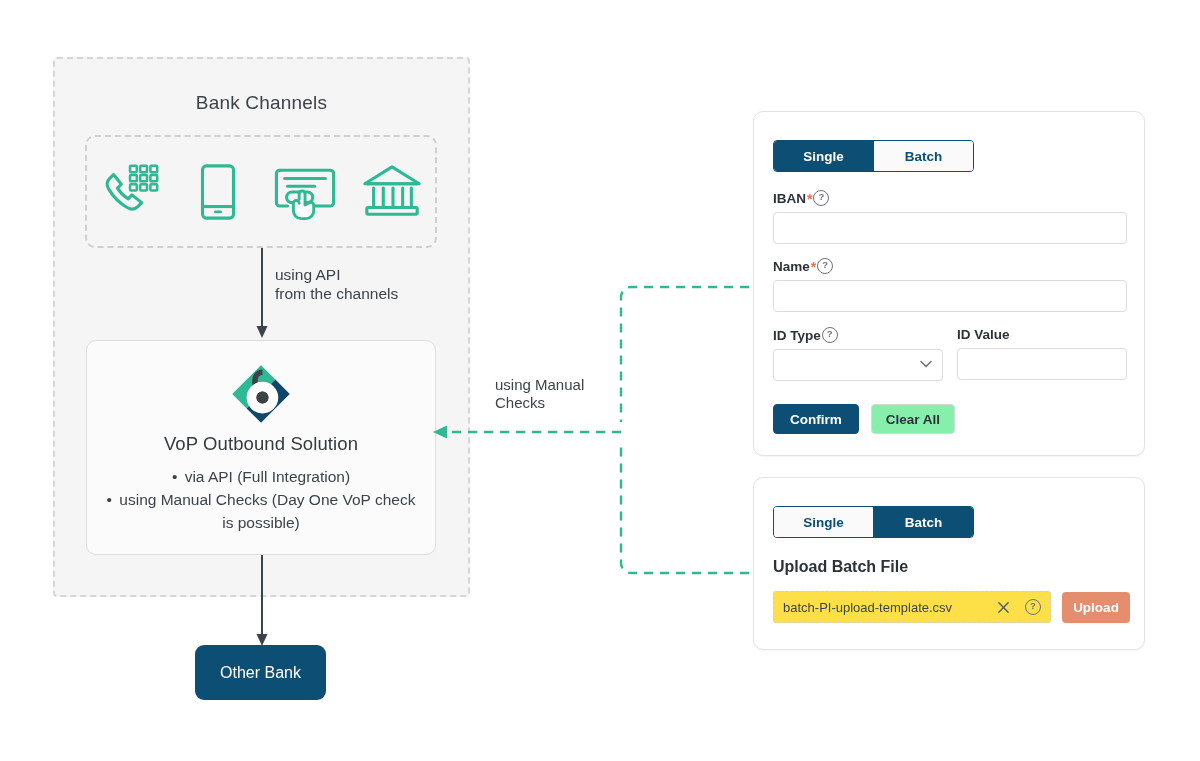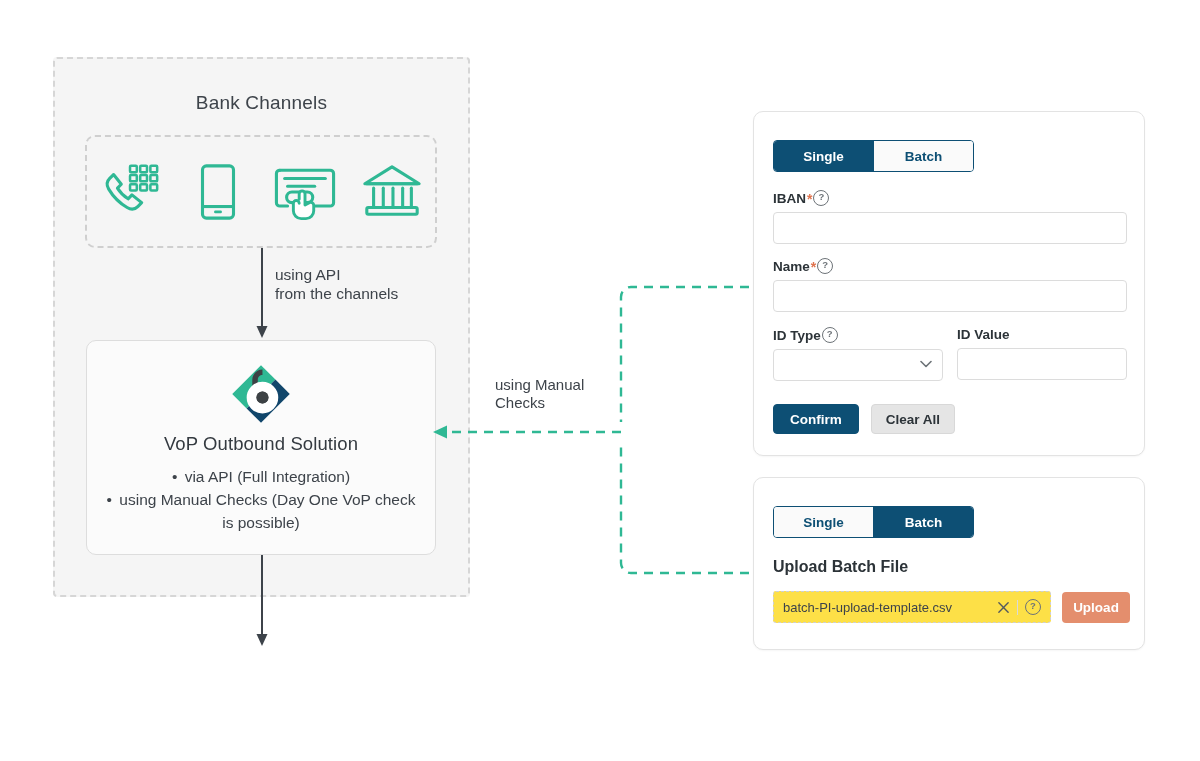--- a/index.html
+++ b/index.html
@@ -133,21 +133,21 @@
     pointer-events:none;
   }
 
   .btnrow{position:absolute;left:19px;top:292px;display:flex;gap:12px;}
   .btn{
     font-family:"Liberation Sans", sans-serif;
     font-size:13.5px;font-weight:700;border-radius:4px;cursor:pointer;
     height:30px;display:flex;align-items:center;justify-content:center;
   }
   .btn-primary{background:#0d4f74;color:#fff;border:1px solid #0d4f74;padding:0 16px;}
-  .btn-ghost{background:#e5e5e5;color:#2c3338;border:1px solid #d8d8d8;padding:4px 14px;}
+  .btn-ghost{background:#86efac;color:#2c3338;border:1px solid #d8d8d8;padding:4px 14px;}
 
   .upload-title{
     position:absolute;left:19px;top:80px;
     font-size:16px;font-weight:700;color:#2c3338;
   }
   .file-row{position:absolute;left:19px;top:113px;display:flex;align-items:center;gap:11px;}
   .file-box{
     width:278px;height:32px;box-sizing:border-box;
     border:1px dashed #cfcfcf;border-radius:3px;background:#fde047;
     display:flex;align-items:center;padding:0 9px;
@@ -254,20 +254,21 @@
         <span>using Manual Checks (Day One VoP check is possible)</span>
       </li>
     </ul>
   </div>
 
   <svg class="arrow-down-2" viewBox="0 0 20 93">
     <line x1="10" y1="0" x2="10" y2="81" stroke="#3d434a" stroke-width="2"></line>
     <polygon points="10,91 4.5,79 15.5,79" fill="#3d434a"></polygon>
   </svg>
 
+  <button class="other-bank">Other Bank</button>
 
   <svg class="connector" viewBox="0 0 340 320">
     <g fill="none" stroke="#2fb894" stroke-width="2.4" stroke-dasharray="9 7" stroke-linecap="butt">
       <path d="M340 17 H206 a10 10 0 0 0-10 10 V152"></path>
       <path d="M340 303 H206 a10 10 0 0 1-10-10 V172"></path>
       <path d="M196 162 H22"></path>
     </g>
     <polygon points="8,162 22,155.5 22,168.5" fill="#2fb894"></polygon>
   </svg>
   <div class="manual-label">using Manual

